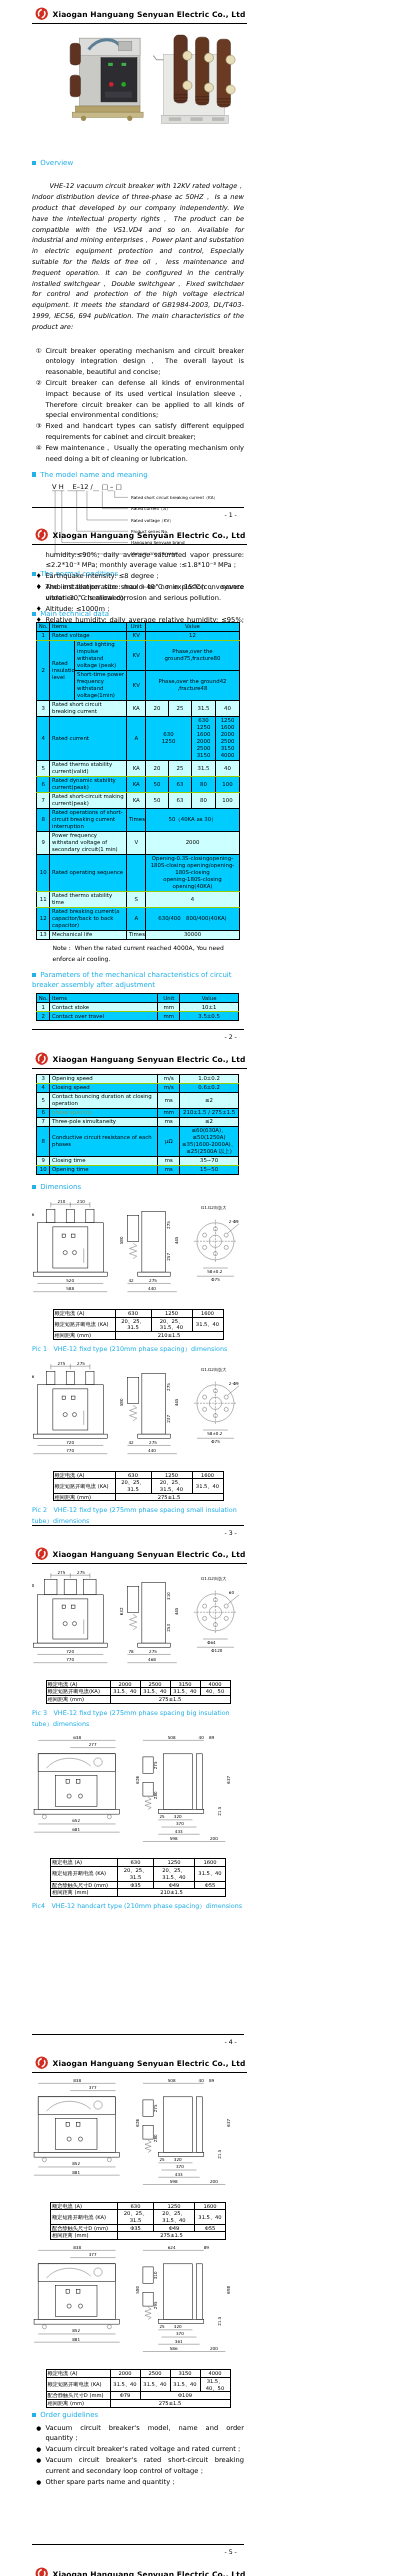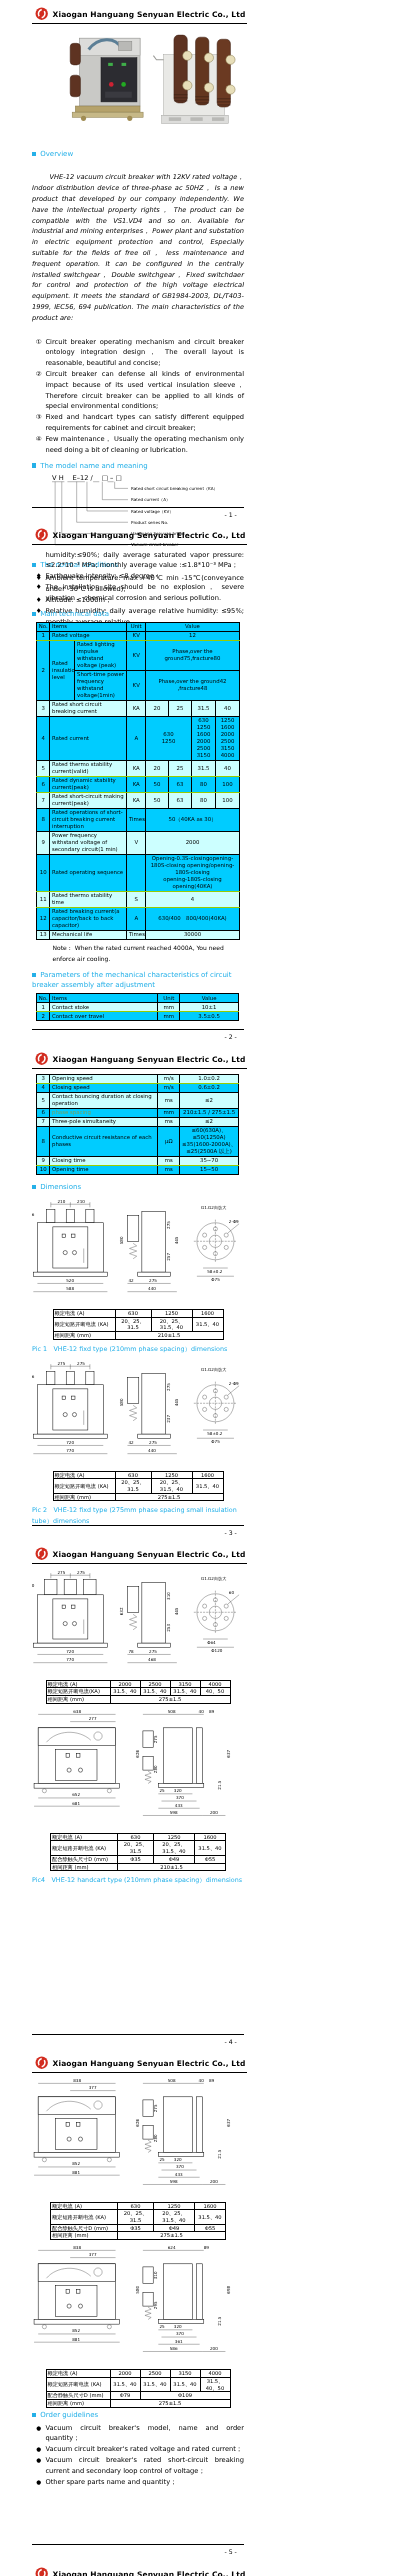--- a/index.html
+++ b/index.html
@@ -106,21 +106,21 @@
       </g>
       <path d="M186,56 h-14 l-6,-8" stroke="#9a9a97" stroke-width="2" fill="none"></path>
       <rect x="182" y="164" width="130" height="16" fill="#dddddb" stroke="#a8a8a4"></rect>
       <rect x="196" y="168" width="24" height="7" fill="#b9b9b6"></rect>
         <rect x="238" y="168" width="24" height="7" fill="#b9b9b6"></rect>
         <rect x="280" y="168" width="24" height="7" fill="#b9b9b6"></rect>
     </g>
   </svg>
 
   <div class="content">
-    <div class="h" style="margin-top:2px;">Overview</div>
+    <div class="h" style="margin-top:11px;">Overview</div>
     <div class="para">VHE-12 vacuum circuit breaker with 12KV rated voltage，Indoor distribution device of three-phase ac 50HZ， Is a new product that developed by our company independently.  We have the intellectual property rights， The product can be compatible with the VS1.VD4 and so on. Available for industrial and mining enterprises， Power plant and substation in electric equipment protection and control, Especially suitable for the fields of free oil， less maintenance and frequent operation.  It can be configured in the centrally installed switchgear， Double switchgear， Fixed switchdaer for control and protection of the high voltage electrical equipment.  It meets the standard of GB1984-2003, DL/T403-1999, IEC56, 694 publication.  The main characteristics of the product are:</div>
 
     <div class="li">
       <span class="mk">①</span>
       <div class="tx">Circuit breaker operating mechanism and circuit breaker ontology integration design， The overall layout is reasonable, beautiful and concise;</div>
     </div>
     <div class="li">
       <span class="mk">②</span>
       <div class="tx">Circuit breaker can defense all kinds of environmental impact because of its used vertical insulation sleeve， Therefore circuit breaker can be applied to all kinds of special environmental conditions;</div>
     </div>
@@ -702,20 +702,21 @@
               <td>31.5、40</td>
               <td>31.5、40</td>
               <td>40、50</td>
             </tr>
         <tr>
               <td class="lab">相间距离 (mm)</td>
               <td colspan="4">275±1.5</td>
             </tr>
       </tbody>
         </table>
+      <div class="cap">Pic 3　VHE-12 fixd type (275mm phase spacing big insulation tube）dimensions</div>
     </div>
 
     <div class="fig">
       <svg width="212" height="120" viewBox="0 0 411 232" style="font-size:13px">
         <g transform="translate(12,40)">
           <line class="thin" x1="0" y1="-26" x2="150" y2="-26"></line>
             <text class="dimt" x="68" y="-29">638</text>
           <line class="thin" x1="62" y1="-12" x2="150" y2="-12"></line>
             <text class="dimt" x="98" y="-15">277</text>
           <rect class="blk" x="0" y="0" width="150" height="108"></rect>

